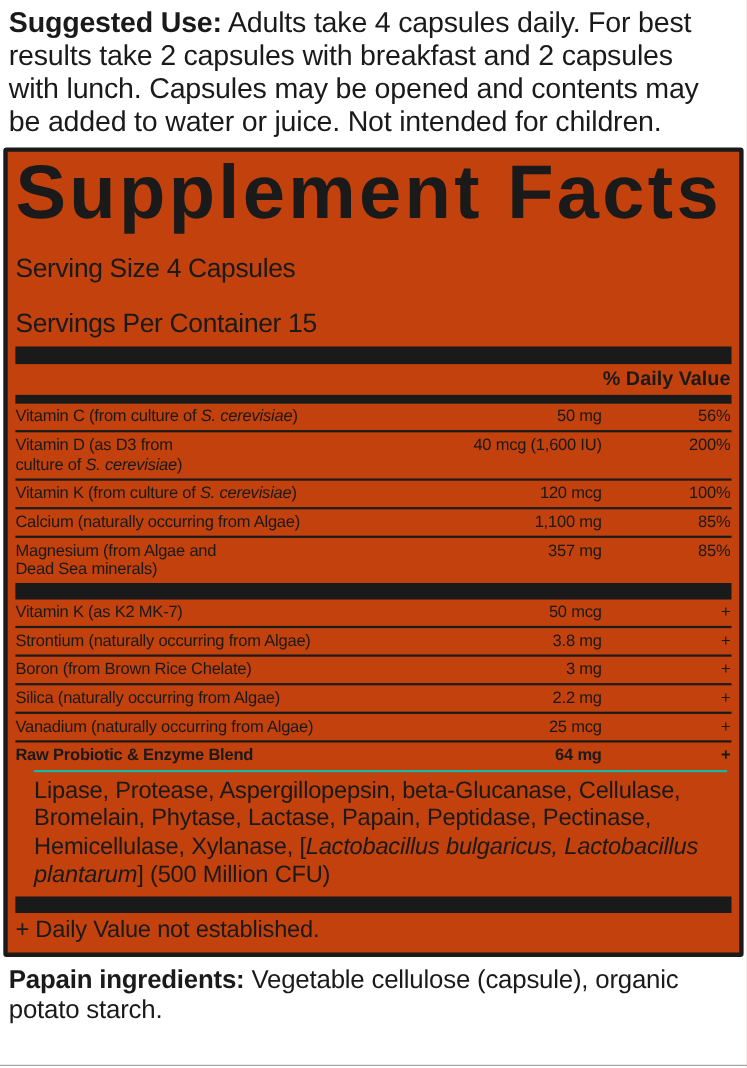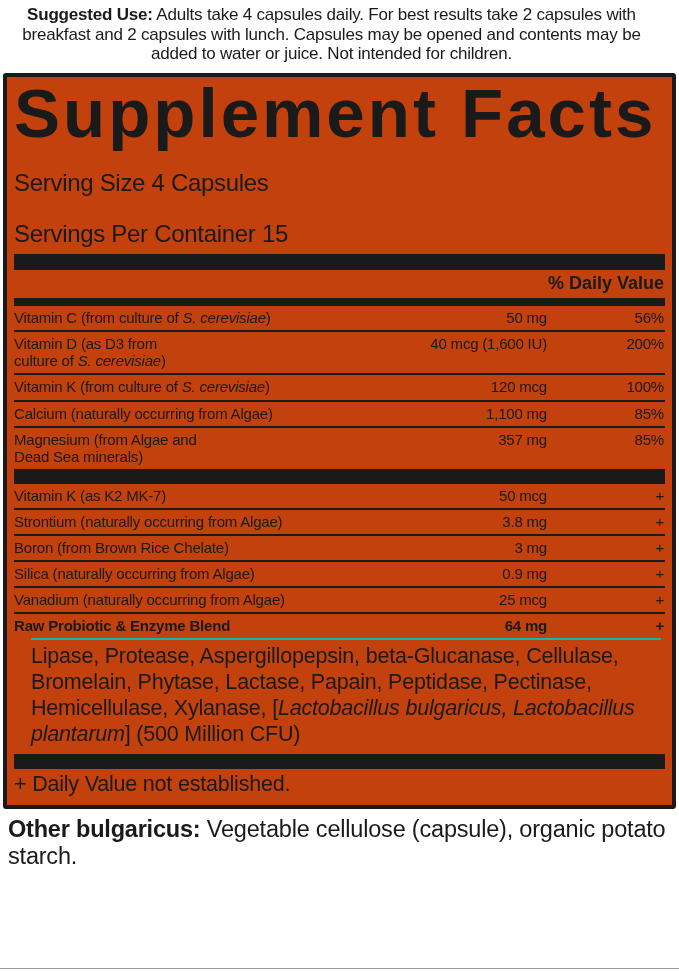--- a/index.html
+++ b/index.html
@@ -7,24 +7,23 @@
   body {
     width: 679px; height: 971px;
     background: #ffffff;
     color: #1a1a1a;
     font-family: "Liberation Sans", sans-serif;
     position: relative;
     overflow: hidden;
   }
   .suggested {
     padding: 5px 24px 5px 8px;
-    font-size: 17px;
+    font-size: 26px;
     line-height: 1.155;
     letter-spacing: -0.2px;
-    text-align: center;
   }
   .suggested b { font-weight: bold; }
 
   .facts {
     margin: 4px 3px 0 3px;
     border: 4px solid #1a1a1a;
     border-radius: 3px;
     padding: 2px 7px 3px 7px;
     background: #c2410c;
   }
@@ -145,35 +144,35 @@
         <span class="amt">3.8 mg</span>
         <span class="dv">+</span>
       </div>
       <div class="frow">
         <span class="name"><span>Boron (from Brown Rice Chelate)</span></span>
         <span class="amt">3 mg</span>
         <span class="dv">+</span>
       </div>
       <div class="frow">
         <span class="name"><span>Silica (naturally occurring from Algae)</span></span>
-        <span class="amt">0.9 mg</span>
+        <span class="amt">2.2 mg</span>
         <span class="dv">+</span>
       </div>
       <div class="frow">
         <span class="name"><span>Vanadium (naturally occurring from Algae)</span></span>
         <span class="amt">25 mcg</span>
         <span class="dv">+</span>
       </div>
       <div class="frow bold">
         <span class="name"><span>Raw Probiotic &amp; Enzyme Blend</span></span>
         <span class="amt">64 mg</span>
         <span class="dv">+</span>
       </div>
       <div class="blend-detail"><span>Lipase, Protease, Aspergillopepsin, beta-Glucanase, Cellulase, Bromelain, Phytase, Lactase, Papain, Peptidase, Pectinase, Hemicellulase, Xylanase, [</span><i>Lactobacillus bulgaricus, Lactobacillus plantarum</i><span>] (500 Million CFU)</span></div>
     </div>
 
   <div class="bar-thick"></div>
   <div class="footnote">+ Daily Value not established.</div>
 </div>
 
-<div class="other"><b>Other bulgaricus:</b><span> Vegetable cellulose (capsule), organic potato starch.</span></div>
+<div class="other"><b>Papain ingredients:</b><span> Vegetable cellulose (capsule), organic potato starch.</span></div>
 
 <div class="bottom-rule"></div>
 
 </body></html>

